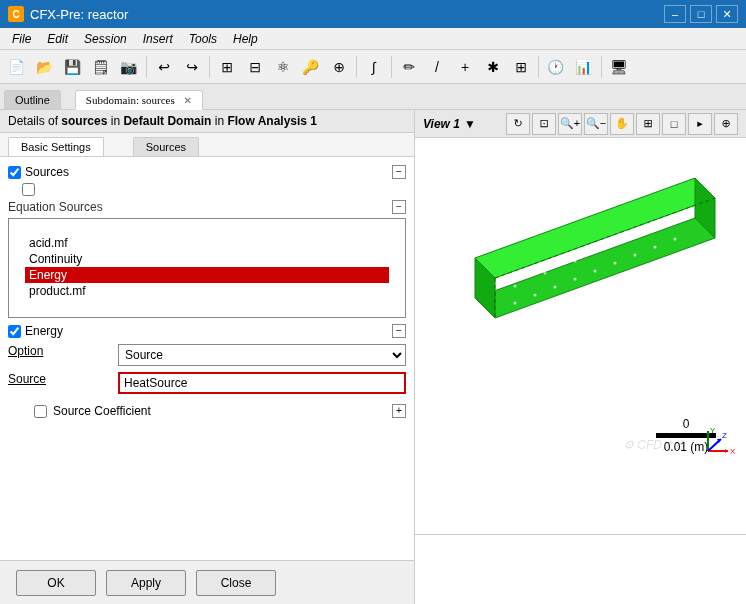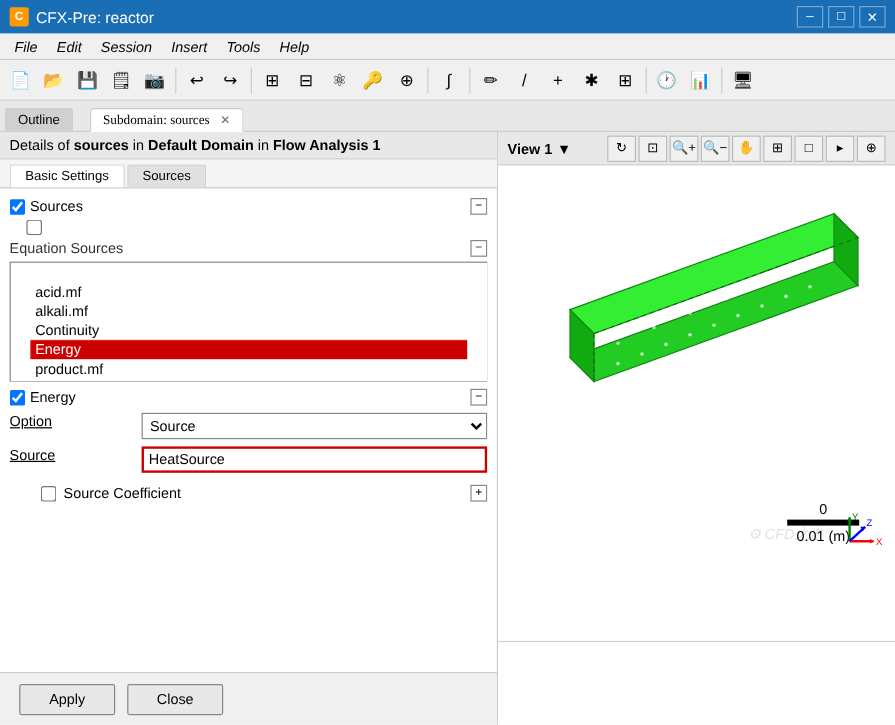--- a/index.html
+++ b/index.html
@@ -27,21 +27,21 @@
     .tab.active { background: white; border-bottom: 1px solid white; margin-bottom: -1px; font-family: Liberation Serif, serif; }
     .tab-close { margin-left: 6px; color: #666; font-size: 10px; cursor: pointer; }
 
     
     .main-layout { display: flex; height: calc(604px - 28px - 22px - 34px - 26px); }
 
     
     .left-panel { width: 415px; min-width: 415px; background: white; border-right: 1px solid #ccc; display: flex; flex-direction: column; }
     .panel-header { background: #e8e8e8; border-bottom: 1px solid #ccc; padding: 4px 8px; font-size: 12px; }
     .panel-header strong { color: #000; }
-    .panel-tabs { display: flex; border-bottom: 1px solid #ccc; background: #f5f5f5; padding: 4px 8px 0; }
+    .panel-tabs { display: flex; border-bottom: 1px solid #ccc; background: #f5f5f5; padding: 4px 8px 0; gap: 27px; }
     .panel-tab { padding: 3px 12px; border: 1px solid #ccc; border-bottom: none; cursor: pointer; font-size: 11px; background: #e0e0e0; margin-right: 2px; border-radius: 2px 2px 0 0; }
     .panel-tab.active { background: white; }
 
     .panel-content { flex: 1; overflow-y: auto; padding: 8px; }
 
     
     .section-header { display: flex; align-items: center; justify-content: space-between; margin-bottom: 4px; }
     .section-title { display: flex; align-items: center; gap: 4px; }
     .collapse-btn { width: 14px; height: 14px; border: 1px solid #888; background: white; cursor: pointer; display: flex; align-items: center; justify-content: center; font-size: 10px; line-height: 1; }
 
@@ -66,21 +66,21 @@
     
     .sub-checkbox { margin-left: 14px; }
 
     
     .bottom-bar { background: #f0f0f0; border-top: 1px solid #ccc; height: 44px; display: flex; align-items: center; padding: 0 16px; gap: 10px; }
     .action-btn { width: 80px; height: 26px; border: 1px solid #888; background: #e8e8e8; cursor: pointer; font-size: 12px; border-radius: 2px; }
 
     
     .right-panel { flex: 1; background: #f5f5f5; display: flex; flex-direction: column; }
     .view-header { background: #e8e8e8; border-bottom: 1px solid #ccc; height: 28px; display: flex; align-items: center; padding: 0 8px; justify-content: space-between; }
-    .view-label { display: flex; align-items: center; gap: 4px; font-size: 12px; font-weight: bold; }
+    .view-label { display: flex; align-items: center; gap: 4px; font-size: 12px; font-weight: bold; font-style: italic; }
     .view-toolbar { display: flex; align-items: center; gap: 2px; }
     .view-btn { width: 24px; height: 22px; border: 1px solid #bbb; background: #f0f0f0; cursor: pointer; font-size: 11px; display: flex; align-items: center; justify-content: center; }
 
     .view-canvas { flex: 1; background: white; position: relative; overflow: hidden; display: flex; align-items: center; justify-content: center; }
 
     
     .console-area { height: 70px; border-top: 1px solid #ccc; background: white; padding: 4px; font-size: 11px; color: #666; }
 
     .sources-section { margin-bottom: 2px; }
 
@@ -180,21 +180,20 @@
         <input type="checkbox" style="">
       </div>
 
       <div class="section-block">
         <div class="section-block-header">
           <span>Equation Sources</span>
           <div class="collapse-btn">−</div>
         </div>
         <ul class="list-box">
           <li class="list-item">acid.mf</li>
-          <li class="list-item">alkali.mf</li>
           <li class="list-item">Continuity</li>
           <li class="list-item selected">Energy</li>
           <li class="list-item">product.mf</li>
         </ul>
       </div>
 
       <div class="energy-section">
         <div class="section-header">
           <div class="section-title">
             <input type="checkbox" checked="" style="">
@@ -225,20 +224,21 @@
             <input type="checkbox" style="">
             <label>Source Coefficient</label>
           </div>
           <div class="collapse-btn">+</div>
         </div>
       </div>
 
     </div>
 
     <div class="bottom-bar">
+      <button class="action-btn">OK</button>
       <button class="action-btn">Apply</button>
       <button class="action-btn">Close</button>
     </div>
   </div>
 
   <div class="right-panel">
     <div class="view-header">
       <div class="view-label">
         <span>View 1</span>
         <span style="cursor:pointer;">▼</span>

